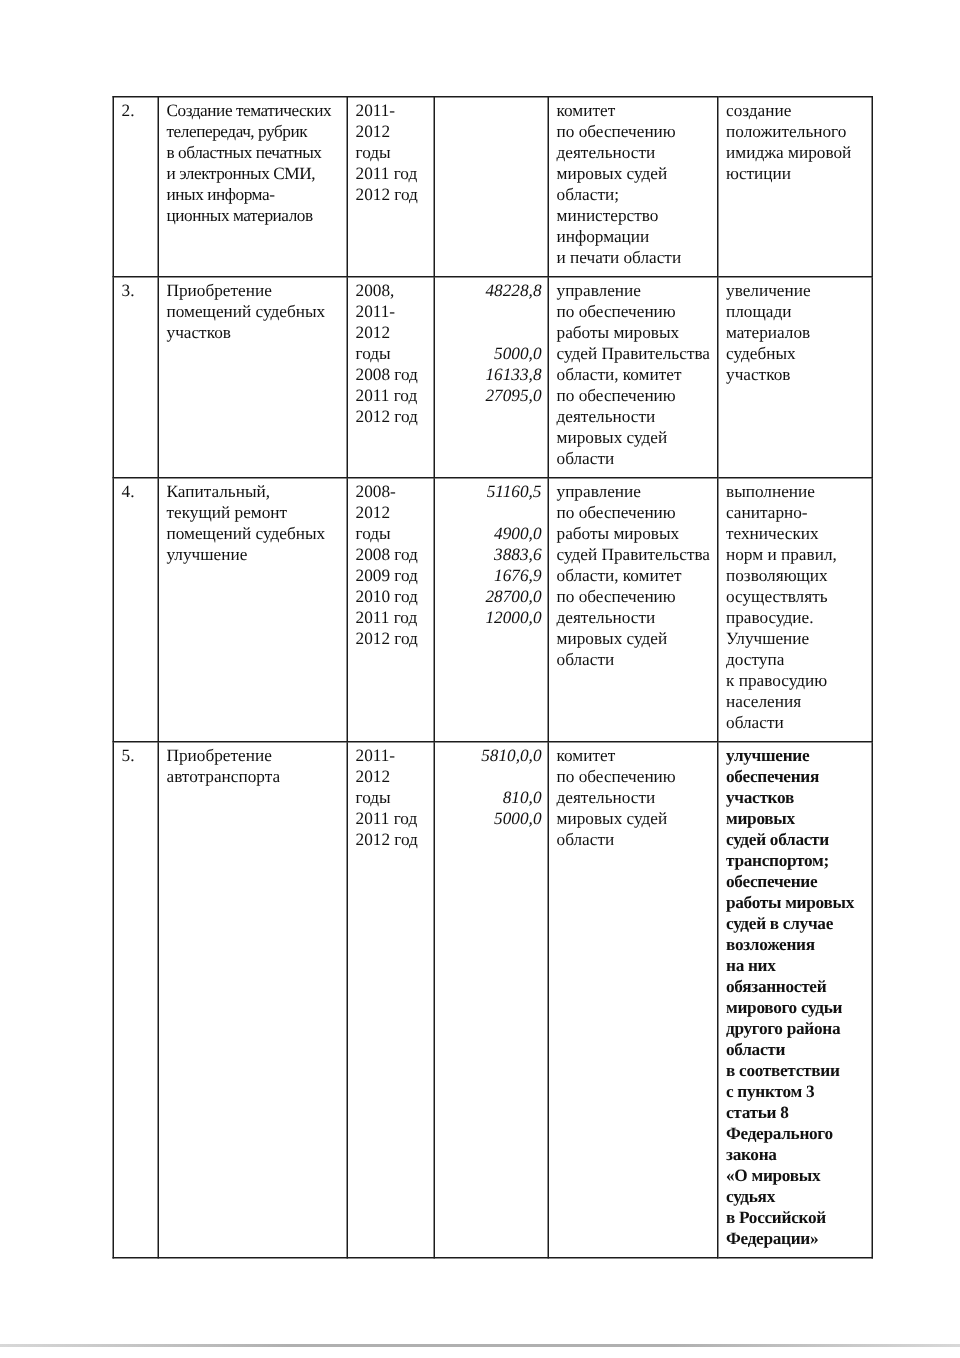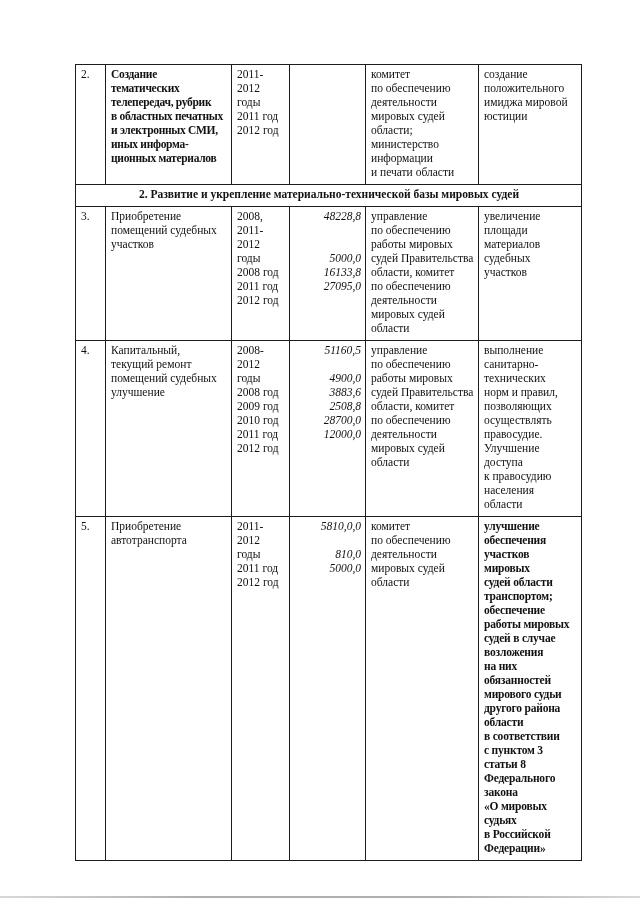--- a/index.html
+++ b/index.html
@@ -43,21 +43,21 @@
   }
   td.section-header {
     white-space: normal;
     text-align: center;
     font-weight: bold;
     font-size: 11.5px;
     line-height: 13px;
     padding: 1px 2px 2px 2px;
   }
   td.bold-cell {
-    font-weight: bold;
+    font-weight: normal;
     font-size: 11px;
     letter-spacing: -0.3px;
     line-height: 13.5px;
     margin-top: 47px;
   }
   td.result-bold {
     font-weight: bold;
     font-size: 11px;
     letter-spacing: -0.2px;
     line-height: 13.8px;
@@ -107,23 +107,20 @@
 области;
 министерство
 информации
 и печати области</td>
         <td class="c-result">создание
 положительного
 имиджа мировой
 юстиции</td>
       </tr>
 
-      <tr>
-        <td class="section-header" colspan="6">2. Развитие и укрепление материально-технической базы мировых судей</td>
-      </tr>
 
       <tr>
         <td class="c-num">3.</td>
         <td class="c-name">Приобретение
 помещений судебных
 участков</td>
         <td class="c-years">2008,
 2011-
 2012 годы
 2008 год
@@ -161,21 +158,21 @@
 2012 годы
 2008 год
 2009 год
 2010 год
 2011 год
 2012 год</td>
         <td class="c-amount">51160,5
 
 4900,0
 3883,6
-2508,8
+1676,9
 28700,0
 12000,0</td>
         <td class="c-exec">управление
 по обеспечению
 работы мировых
 судей Правительства
 области, комитет
 по обеспечению
 деятельности
 мировых судей

